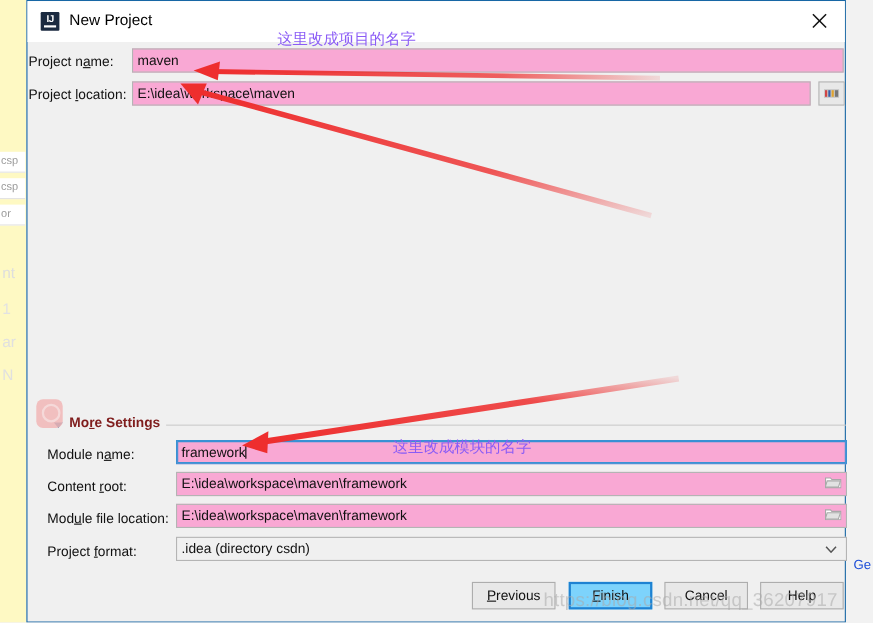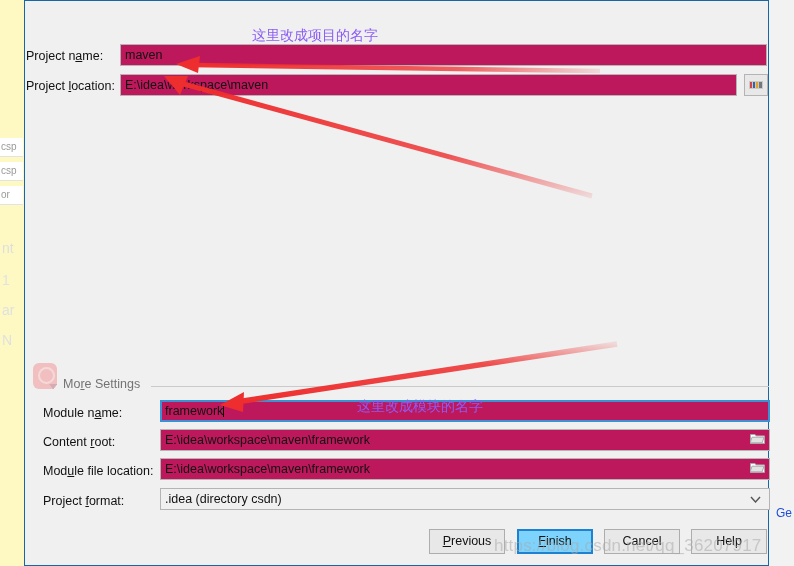--- a/index.html
+++ b/index.html
@@ -116,21 +116,21 @@
     position: absolute;
     font-size: 12.5px;
     color: #111111;
     white-space: nowrap;
   }
   .field-label u { text-decoration: underline; }
 
   .text-input {
     position: absolute;
     box-sizing: border-box;
-    background: #be185d;
+    background: #f9a8d4;
     border: 1px solid #b4b4b4;
     font-family: "Liberation Sans", sans-serif;
     font-size: 12.5px;
     color: #111111;
     line-height: 20px;
     padding: 0 4px;
     height: 22px;
     overflow: hidden;
     white-space: nowrap;
   }
@@ -187,22 +187,23 @@
     left: 0; top: 5px;
     width: 0; height: 0;
     border-left: 4.5px solid transparent;
     border-right: 4.5px solid transparent;
     border-top: 5px solid #3c6e9f;
   }
   #more-settings-label {
     position: absolute;
     left: 14px; top: -2px;
     font-size: 12.5px;
-    color: #737373;
-    white-space: nowrap;
+    color: #7f1d1d;
+    white-space: nowrap;
+    font-weight: bold;
   }
   #more-settings-rule {
     position: absolute;
     left: 102px; right: 0; top: 7px;
     height: 1px;
     background: #cacaca;
   }
 
   
   .combo-input {
@@ -291,20 +292,33 @@
   </div>
   <div class="bg-frag" style="left:2px;top:240px;color:#dedede;font-size:14px;">nt</div>
   <div class="bg-frag" style="left:2px;top:272px;color:#e2e2e2;font-size:14px;">1</div>
   <div class="bg-frag" style="left:2px;top:302px;color:#e0e0e0;font-size:14px;">ar</div>
   <div class="bg-frag" style="left:2px;top:332px;color:#e0e0e0;font-size:14px;">N</div>
   <div class="bg-right-frag" style="left:776px;top:506px;">Ge</div>
 </div>
 
 <div id="dialog">
 
+  <div id="titlebar">
+    <div id="app-icon">
+      <div class="ij-text">IJ</div>
+      <div class="ij-bar"></div>
+    </div>
+    <div id="dialog-title">New Project</div>
+    <div id="close-button">
+      <svg width="14" height="14" viewBox="0 0 14 14">
+        <line x1="1" y1="1" x2="13" y2="13" stroke="#111" stroke-width="1.4"></line>
+        <line x1="13" y1="1" x2="1" y2="13" stroke="#111" stroke-width="1.4"></line>
+      </svg>
+    </div>
+  </div>
 
   <div class="field-label" style="left:1px;top:48px;">
     <span>Project n</span><u>a</u><span>me:</span>
   </div>
   <div class="text-input" style="left:95px;top:43px;width:647px;">maven</div>
 
   <div class="field-label" style="left:1px;top:78px;">
     <span>Project </span><u>l</u><span>ocation:</span>
   </div>
   <div class="text-input" style="left:95px;top:73px;width:617px;">E:\idea\workspace\maven</div>

